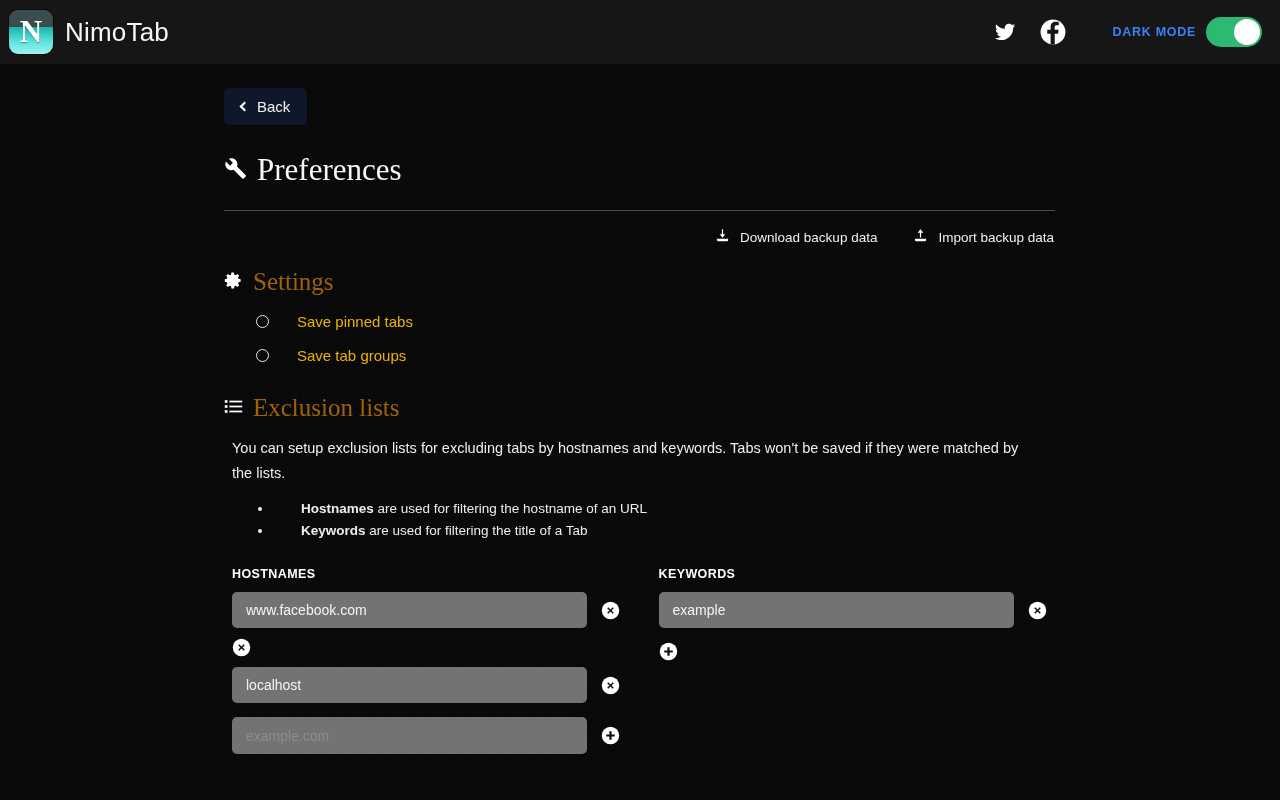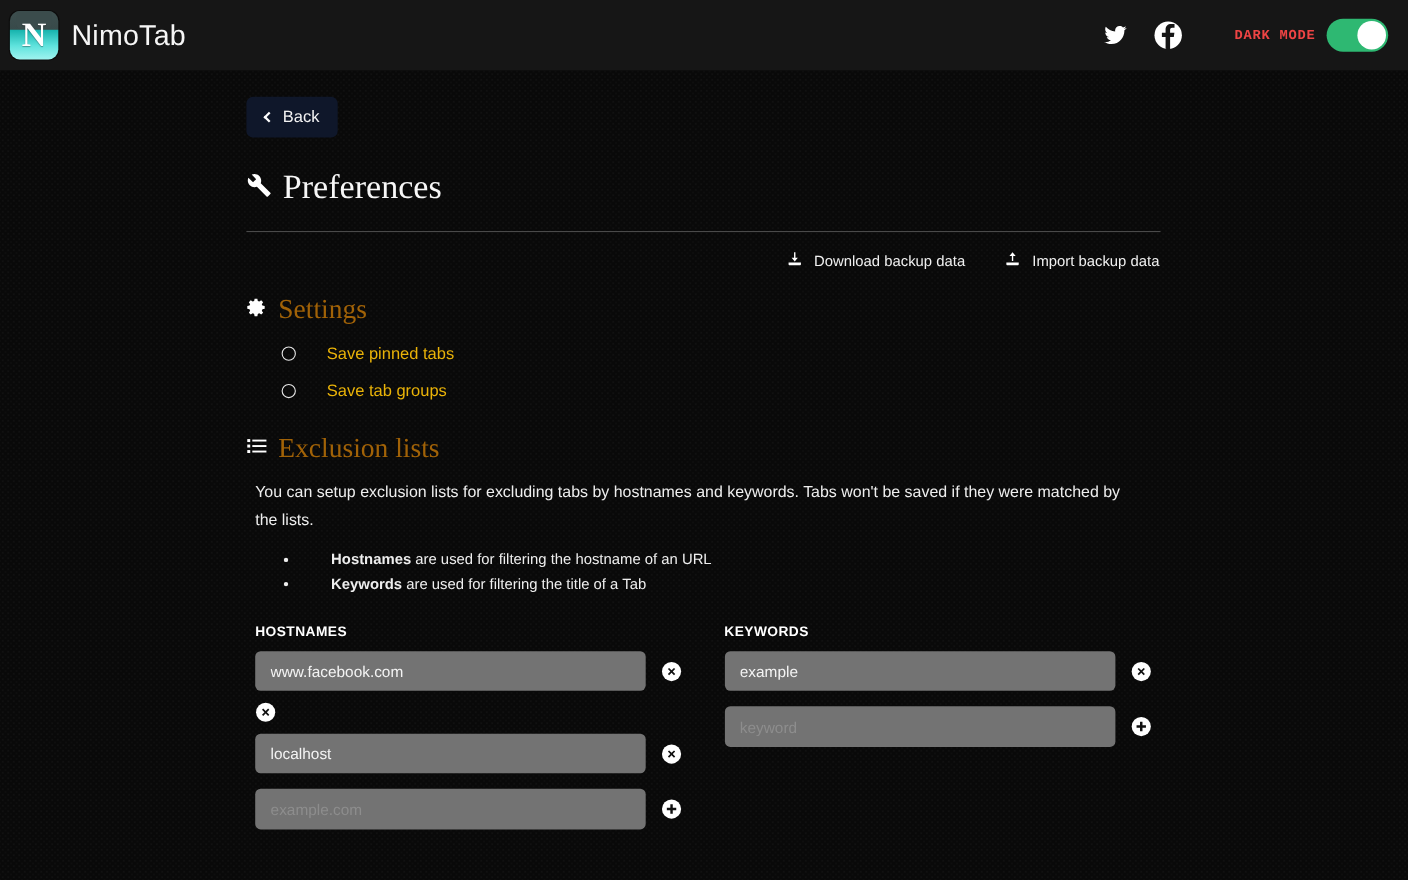--- a/index.html
+++ b/index.html
@@ -97,25 +97,24 @@
     align-items: center;
     justify-content: center;
     cursor: pointer;
   }
   .social-btn svg { display: block; }
 
   .dark-mode-label {
     font-size: 12.5px;
     font-weight: bold;
     letter-spacing: 0.7px;
-    color: #ef4444;
+    color: #3b82f6;
     margin-left: 36px;
     margin-right: 10px;
     white-space: nowrap;
-    font-family: Liberation Mono, monospace;
   }
 
   .toggle {
     width: 56px;
     height: 30px;
     border-radius: 15px;
     background: #2eb872;
     position: relative;
     cursor: pointer;
     flex: 0 0 auto;
@@ -473,21 +472,20 @@
           <input class="text-input" value="example" style="">
           <span class="icon-btn">
             <svg width="19" height="19" viewBox="0 0 24 24">
                 <circle cx="12" cy="12" r="11" fill="#ffffff"></circle>
                 <path fill="#111111" d="M16.2 9.2l-1.4-1.4L12 10.6 9.2 7.8 7.8 9.2l2.8 2.8-2.8 2.8 1.4 1.4 2.8-2.8 2.8 2.8 1.4-1.4-2.8-2.8z"></path>
               </svg>
           </span>
         </div>
 
         <div class="field-row gap-before">
-          <input class="text-input tall" placeholder="keyword" style="">
           <span class="icon-btn">
             <svg width="19" height="19" viewBox="0 0 24 24">
                 <circle cx="12" cy="12" r="11" fill="#ffffff"></circle>
                 <path fill="#111111" d="M13.4 6.6h-2.8v4h-4v2.8h4v4h2.8v-4h4v-2.8h-4z"></path>
               </svg>
           </span>
         </div>
       </div>
 
     </div>

